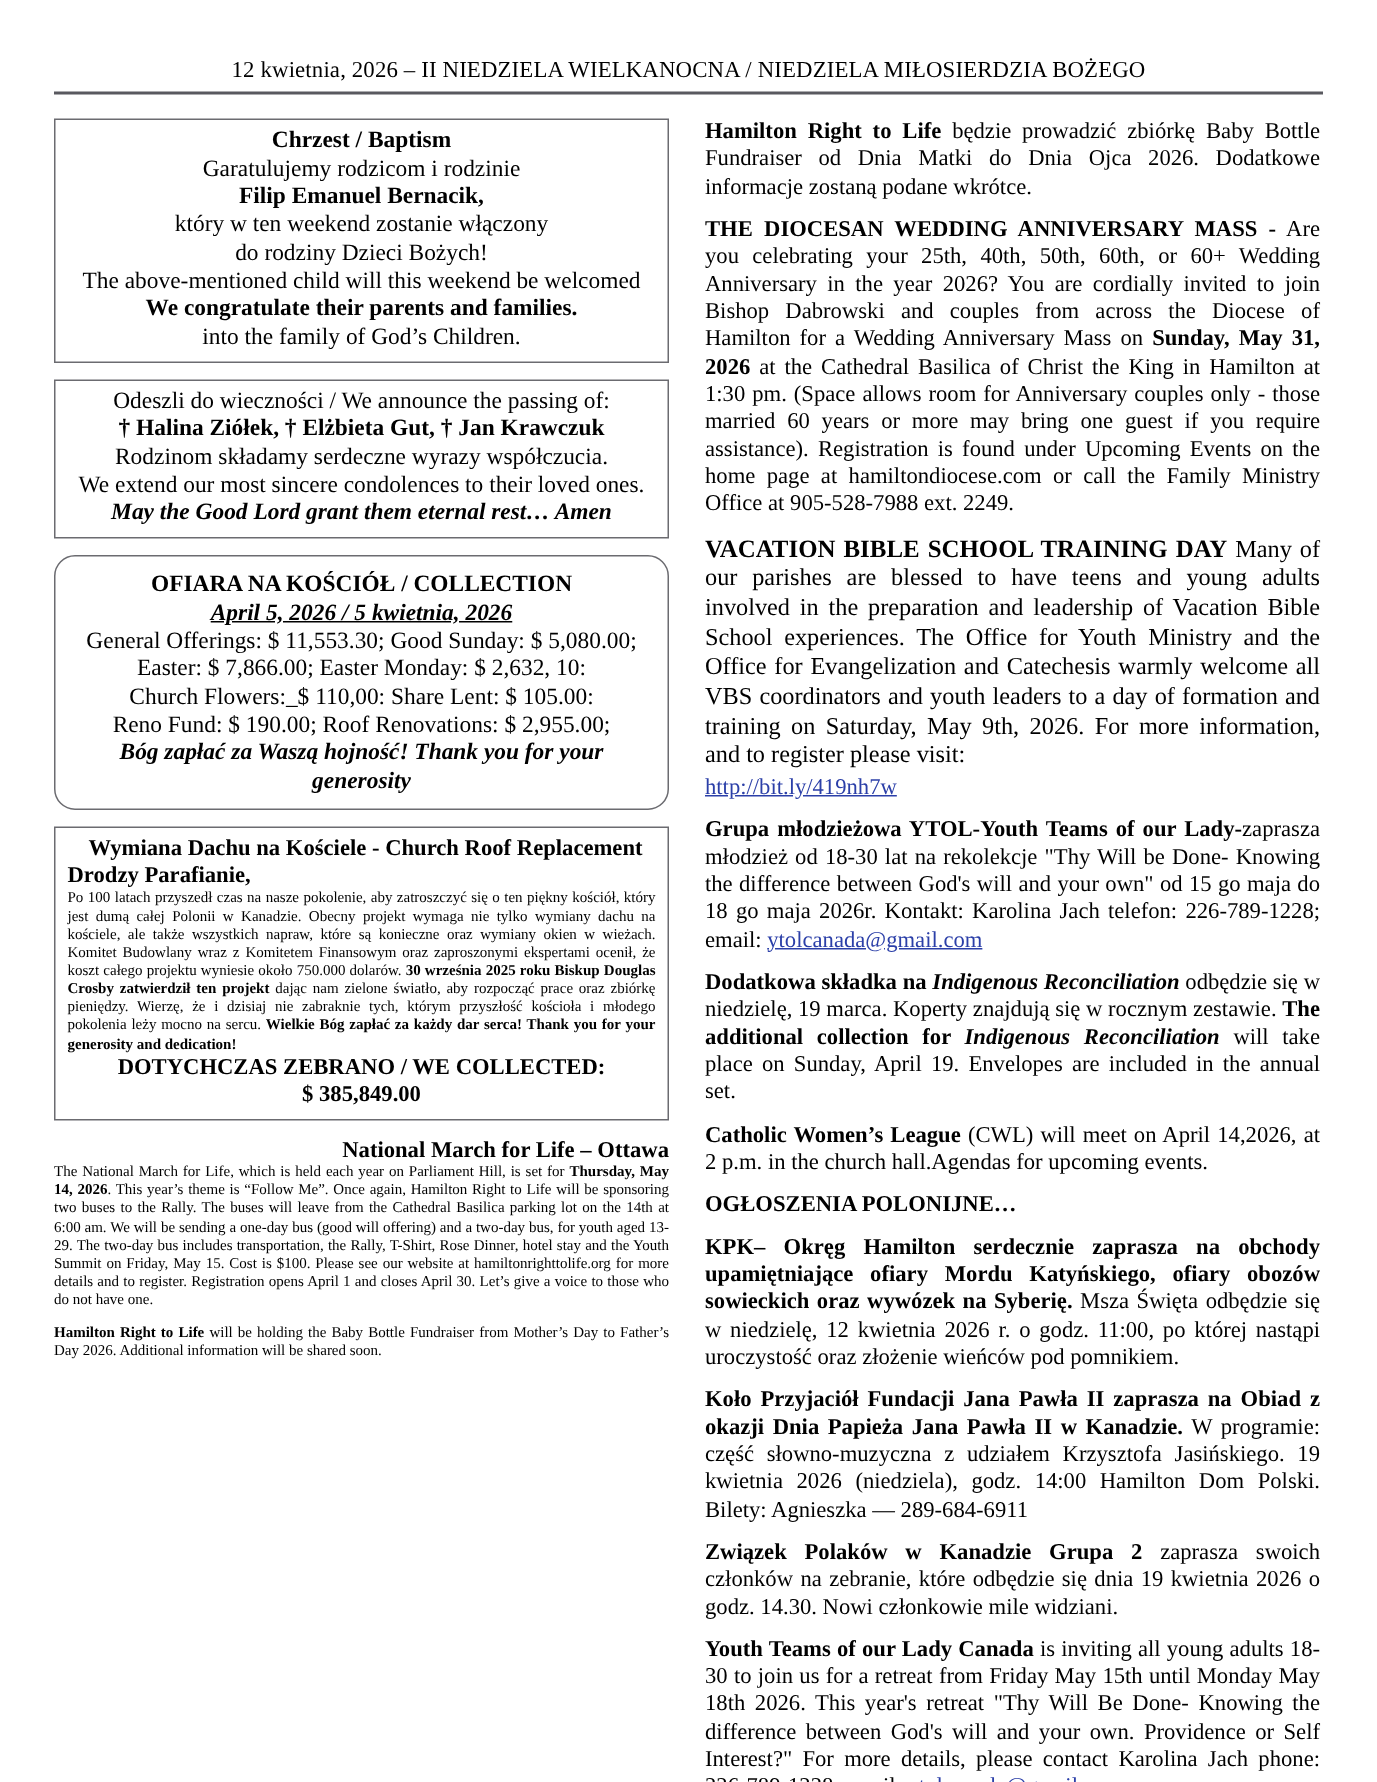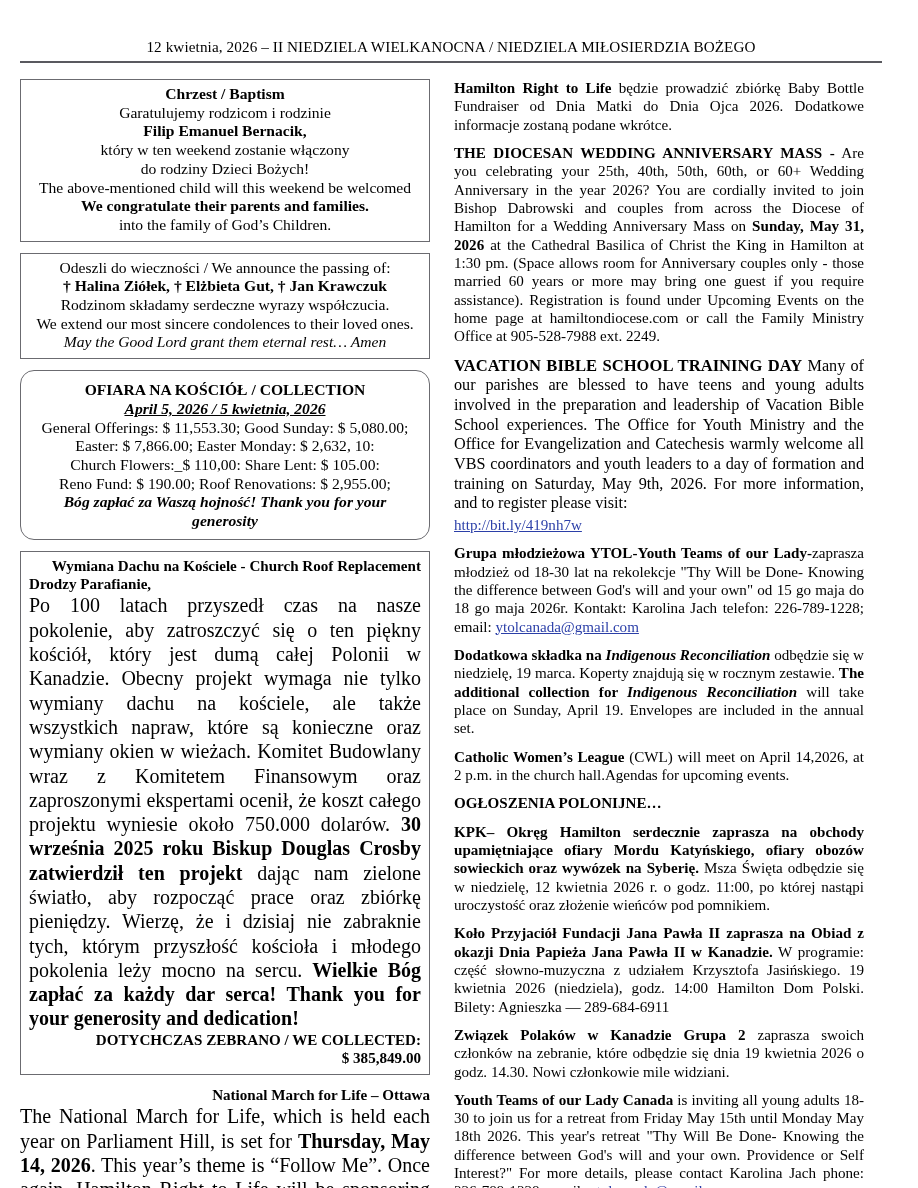--- a/index.html
+++ b/index.html
@@ -12,21 +12,21 @@
     height: 1188px;
     font-family: "Liberation Serif", "DejaVu Serif", serif;
     color: #000000;
     position: relative;
     overflow: hidden;
   }
   .page {
     width: 918px;
     height: 1188px;
     box-sizing: border-box;
-    padding: 38px 36px 10px 20px;
+    padding: 38px 36px 10px 36px;
     position: relative;
   }
 
   
   .masthead {
     text-align: center;
     font-size: 15.2px;
     letter-spacing: 0.1px;
     padding-bottom: 3px;
     white-space: nowrap;
@@ -54,47 +54,47 @@
     border: 1.4px solid #6b6b70;
     box-sizing: border-box;
     padding: 5px 8px 6px 8px;
     margin-bottom: 11px;
   }
   .box.center { text-align: center; }
   .box p { margin: 0; }
 
   .ln { display: block; }
   .b  { font-weight: bold; }
-  .i  { font-style: italic; }
+  .i  { font-style: italic; font-weight: bold; }
   .u  { text-decoration: underline; font-style: italic; }
 
   
   .t16 { font-size: 15.6px; line-height: 1.20; }
 
   .body-par {
-    font-size: 20px;
+    font-size: 10px;
     line-height: 1.215;
     text-align: justify;
     text-justify: inter-word;
     margin: 0 0 10px 0;
   }
   .body-par:last-child { margin-bottom: 0; }
   .tight { margin-bottom: 0; }
 
   .indent { text-indent: 14px; }
 
   .heading-line {
     font-size: 15.1px;
     line-height: 1.215;
     font-weight: bold;
     margin: 0;
   }
 
   .center-line {
-    text-align: right;
+    text-align: center;
     font-size: 15.1px;
     line-height: 1.23;
   }
 
   a.link {
     color: #2b3fa8;
     text-decoration: underline;
   }
 
   .col-right .body-par { font-size: 15.1px; }
@@ -136,21 +136,21 @@
         <span class="ln b t16">OFIARA NA KOŚCIÓŁ / COLLECTION</span>
         <span class="ln b u t16">April 5, 2026 / 5 kwietnia, 2026</span>
         <span class="ln t16">General Offerings: $ 11,553.30; Good Sunday: $ 5,080.00;</span>
         <span class="ln t16">Easter: $ 7,866.00; Easter Monday: $ 2,632, 10:</span>
         <span class="ln t16">Church Flowers:_$ 110,00: Share Lent: $ 105.00:</span>
         <span class="ln t16">Reno Fund: $ 190.00; Roof Renovations: $ 2,955.00;</span>
         <span class="ln b i t16">Bóg zapłać za Waszą hojność! Thank you for your generosity</span>
       </div>
 
       <div class="box">
-        <p class="heading-line indent" style="text-align:right;">Wymiana Dachu na Kościele - Church Roof Replacement</p>
+        <p class="heading-line indent" style="text-align:left;">Wymiana Dachu na Kościele - Church Roof Replacement</p>
         <p class="heading-line">Drodzy Parafianie,</p>
         <p class="body-par tight"><span>Po 100 latach przyszedł czas na nasze pokolenie, aby zatroszczyć się o ten piękny kościół, który jest dumą całej Polonii w Kanadzie. Obecny projekt wymaga nie tylko wymiany dachu na kościele, ale także wszystkich napraw, które są konieczne oraz wymiany okien w wieżach. Komitet Budowlany wraz z Komitetem Finansowym oraz zaproszonymi ekspertami ocenił, że koszt całego projektu wyniesie około 750.000 dolarów. </span><span class="b">30 września 2025 roku Biskup Douglas Crosby zatwierdził ten projekt</span><span> dając nam zielone światło, aby rozpocząć prace oraz zbiórkę pieniędzy. Wierzę, że i dzisiaj nie zabraknie tych, którym przyszłość kościoła i młodego pokolenia leży mocno na sercu. </span><span class="b">Wielkie Bóg zapłać za każdy dar serca! Thank you for your generosity and dedication!</span></p>
         <p class="center-line b">DOTYCHCZAS ZEBRANO / WE COLLECTED:</p>
         <p class="center-line b">$ 385,849.00</p>
       </div>
 
       <p class="heading-line" style="margin-bottom:0;text-align:right;">National March for Life – Ottawa</p>
       <p class="body-par"><span>The National March for Life, which is held each year on Parliament Hill, is set for </span><span class="b">Thursday, May 14, 2026</span><span>.  This year’s theme is “Follow Me”.  Once again, Hamilton Right to Life will be sponsoring two buses to the Rally.  The buses will leave from the Cathedral Basilica parking lot on the 14th at 6:00 am.  We will be sending a one-day bus (good will offering) and a two-day bus, for youth aged 13-29.  The two-day bus includes transportation, the Rally, T-Shirt, Rose Dinner, hotel stay and the Youth Summit on Friday, May 15.  Cost is $100.  Please see our website at hamiltonrighttolife.org for more details and to register.  Registration opens April 1 and closes April 30. Let’s give a voice to those who do not have one.</span></p>
 
       <p class="body-par"><span class="b">Hamilton Right to Life</span><span> will be holding the Baby Bottle Fundraiser from Mother’s Day to Father’s Day 2026. Additional information will be shared soon.</span></p>

